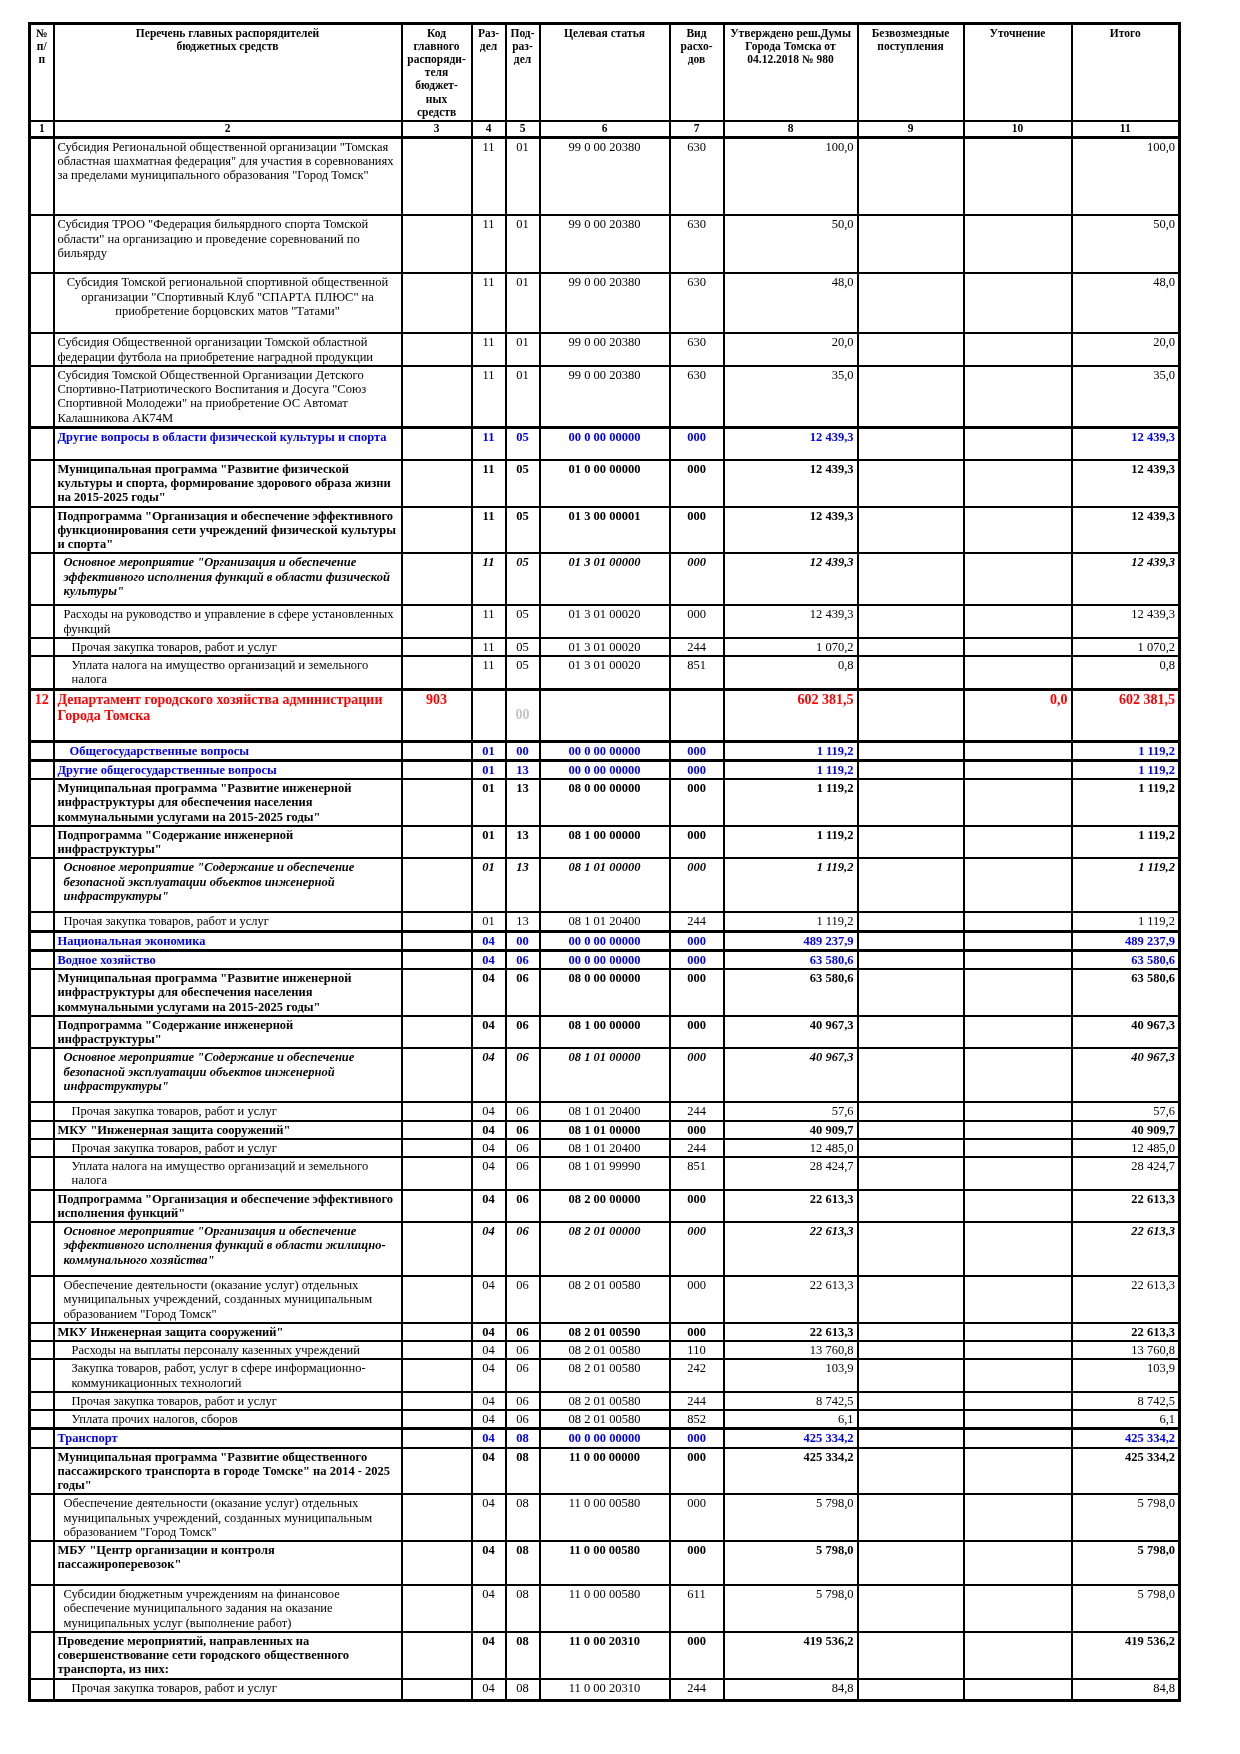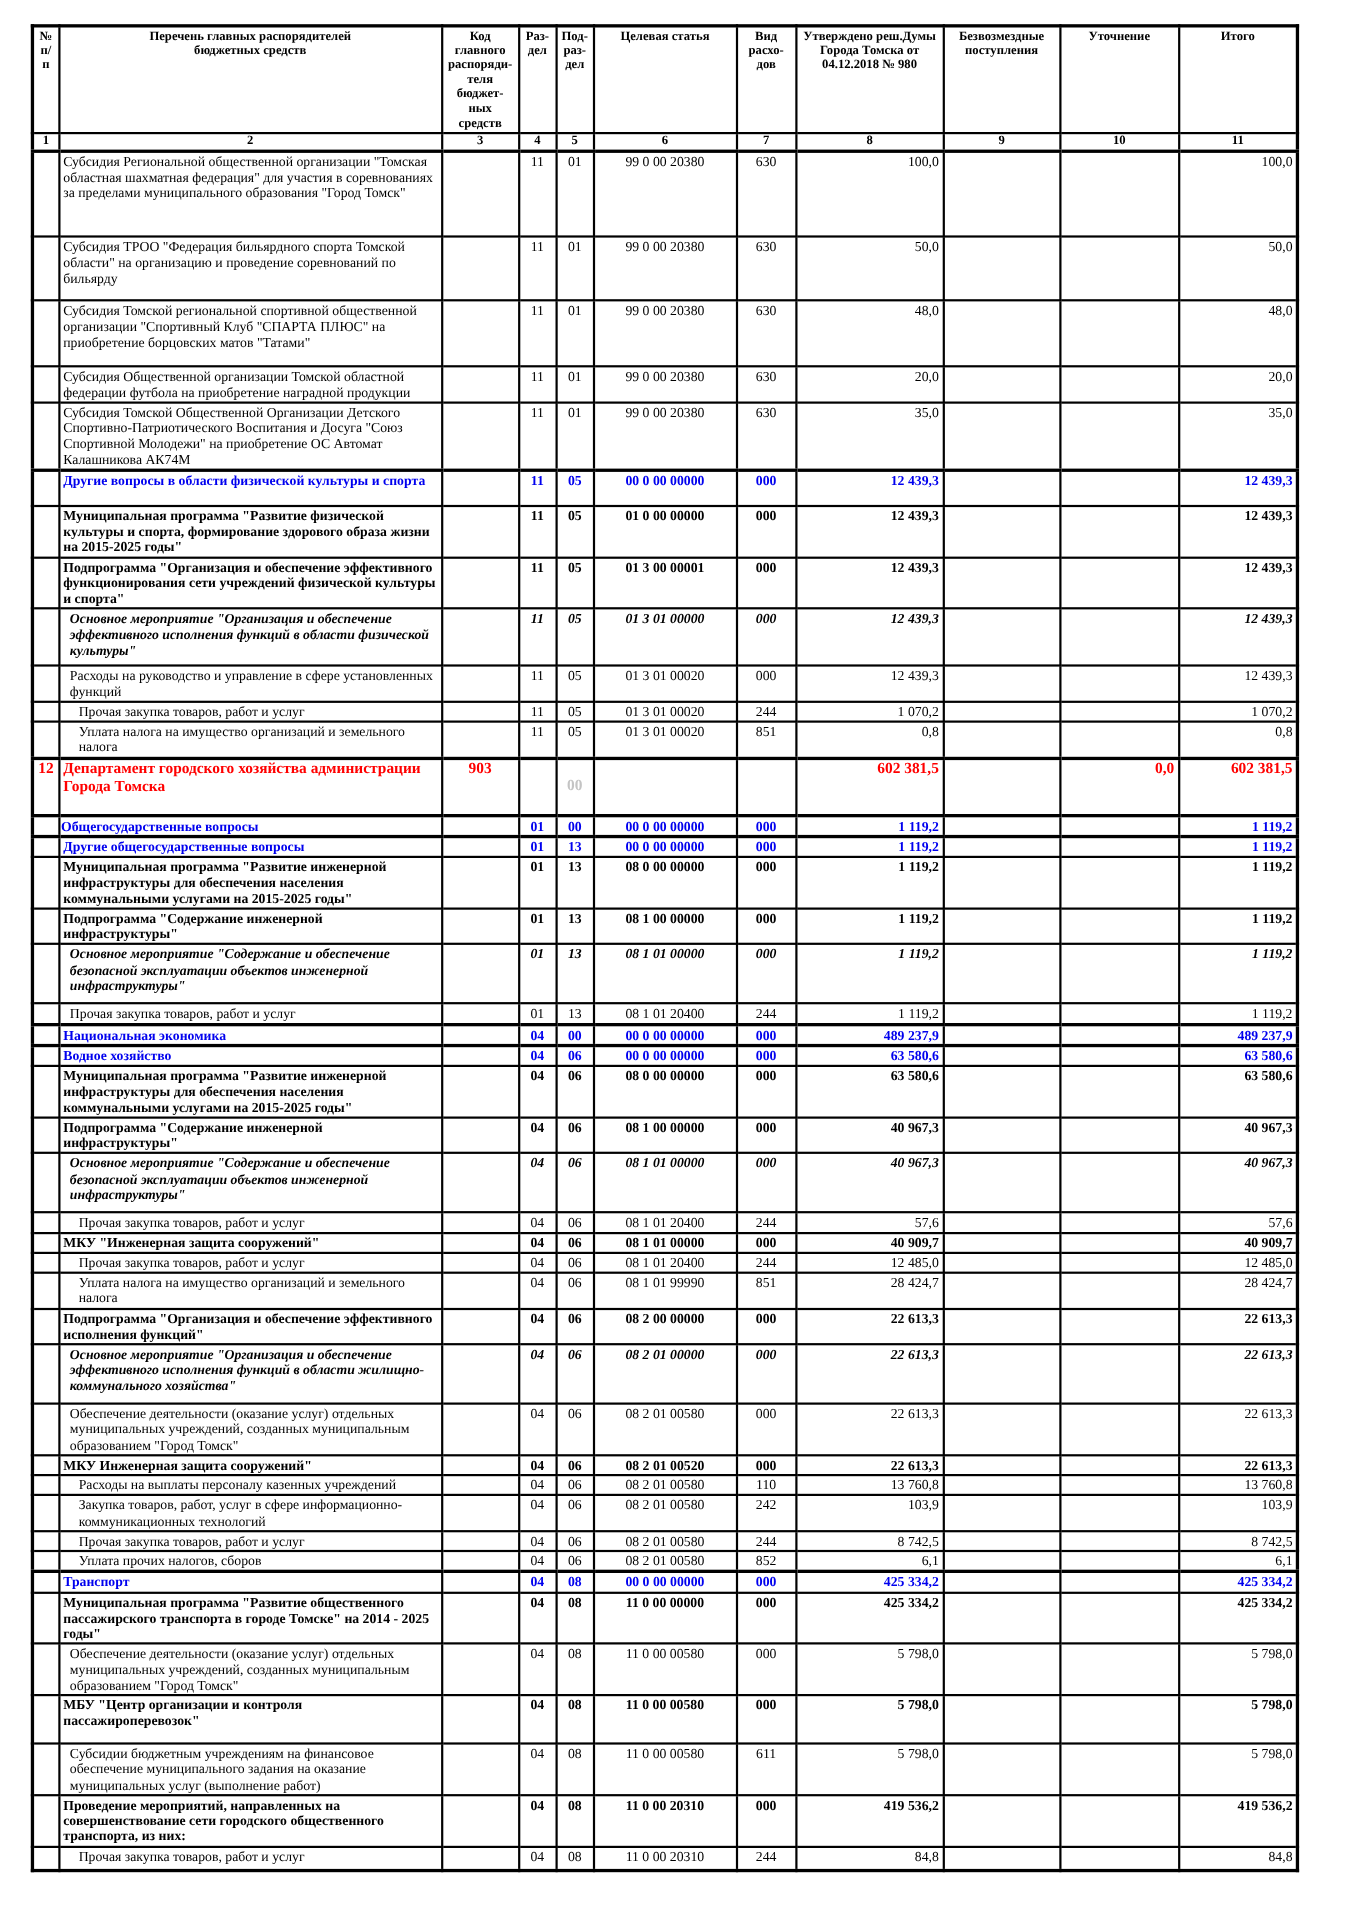--- a/index.html
+++ b/index.html
@@ -122,21 +122,21 @@
         <td class="c">01</td>
         <td class="c">99 0 00 20380</td>
         <td class="c">630</td>
         <td class="m">50,0</td>
         <td class="m"></td>
         <td class="m"></td>
         <td class="m">50,0</td>
       </tr>
       <tr class="r-normal" style="height: 60px;">
         <td class="c"></td>
-        <td class="name" style="padding-left: 3px;">Субсидия Томской региональной спортивной общественной организации "Спортивный Клуб "СПАРТА ПЛЮС" на приобретение борцовских матов "Татами"</td>
+        <td class="name" style="padding-left: 3px; text-align: center;">Субсидия Томской региональной спортивной общественной организации "Спортивный Клуб "СПАРТА ПЛЮС" на приобретение борцовских матов "Татами"</td>
         <td class="c"></td>
         <td class="c">11</td>
         <td class="c">01</td>
         <td class="c">99 0 00 20380</td>
         <td class="c">630</td>
         <td class="m">48,0</td>
         <td class="m"></td>
         <td class="m"></td>
         <td class="m">48,0</td>
       </tr>
@@ -265,21 +265,21 @@
         <td class="ghost">00</td>
         <td class="c"></td>
         <td class="c"></td>
         <td class="m">602 381,5</td>
         <td class="m"></td>
         <td class="m">0,0</td>
         <td class="m">602 381,5</td>
       </tr>
       <tr class="r-blue" style="height: 18px;">
         <td class="c"></td>
-        <td class="name" style="padding-left: 1px;">Общегосударственные вопросы</td>
+        <td class="name" style="padding-left: 15px;">Общегосударственные вопросы</td>
         <td class="c"></td>
         <td class="c">01</td>
         <td class="c">00</td>
         <td class="c">00 0 00 00000</td>
         <td class="c">000</td>
         <td class="m">1 119,2</td>
         <td class="m"></td>
         <td class="m"></td>
         <td class="m">1 119,2</td>
       </tr>
@@ -503,21 +503,21 @@
         <td class="m"></td>
         <td class="m"></td>
         <td class="m">22 613,3</td>
       </tr>
       <tr class="r-bold" style="height: 18px;">
         <td class="c"></td>
         <td class="name" style="padding-left: 3px;">МКУ Инженерная защита сооружений"</td>
         <td class="c"></td>
         <td class="c">04</td>
         <td class="c">06</td>
-        <td class="c">08 2 01 00520</td>
+        <td class="c">08 2 01 00590</td>
         <td class="c">000</td>
         <td class="m">22 613,3</td>
         <td class="m"></td>
         <td class="m"></td>
         <td class="m">22 613,3</td>
       </tr>
       <tr class="r-normal" style="height: 18px;">
         <td class="c"></td>
         <td class="name" style="padding-left: 17px;">Расходы на выплаты персоналу казенных учреждений</td>
         <td class="c"></td>

